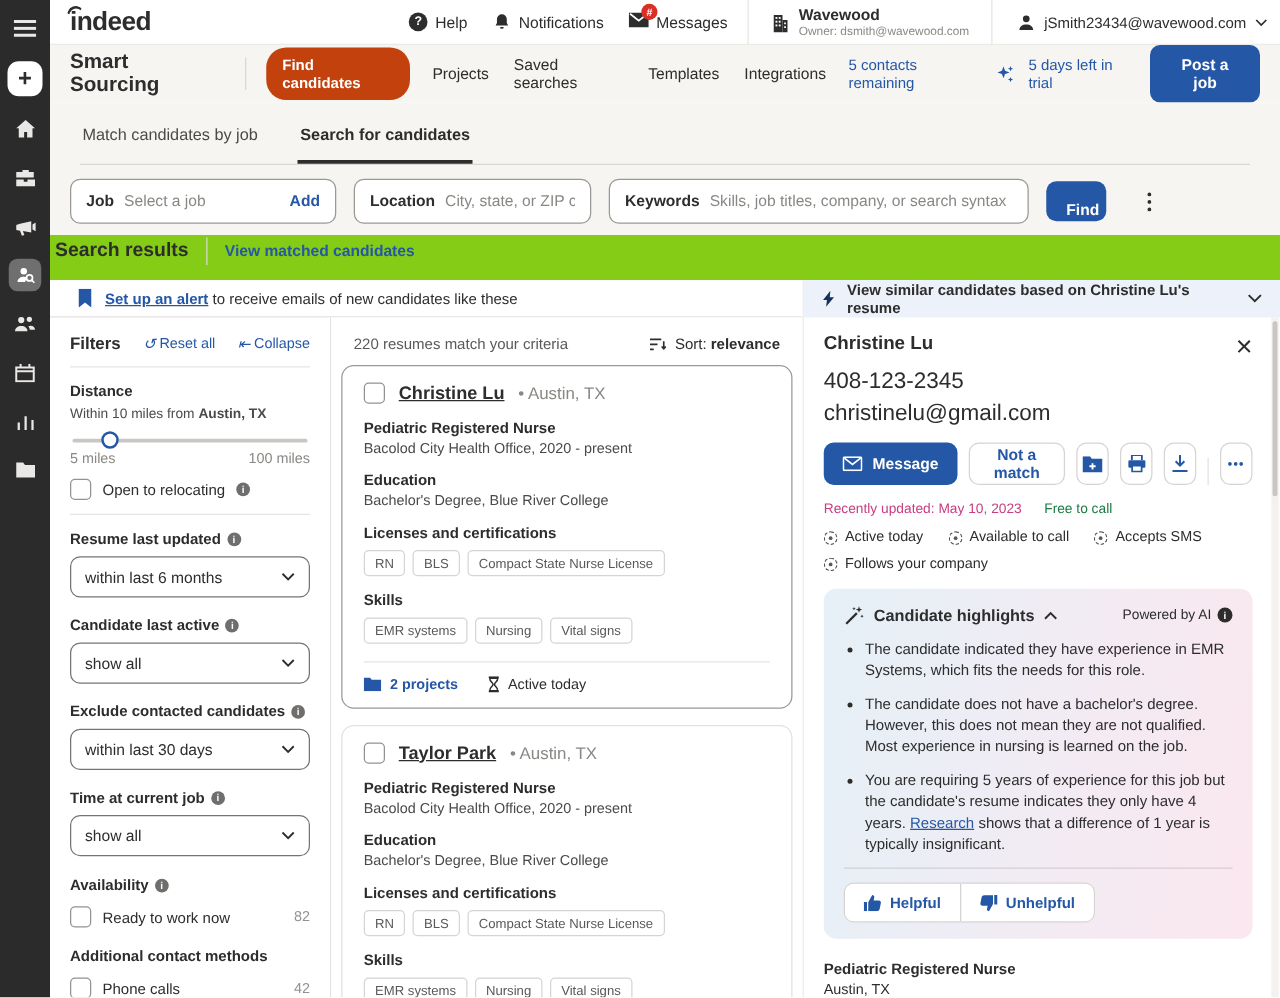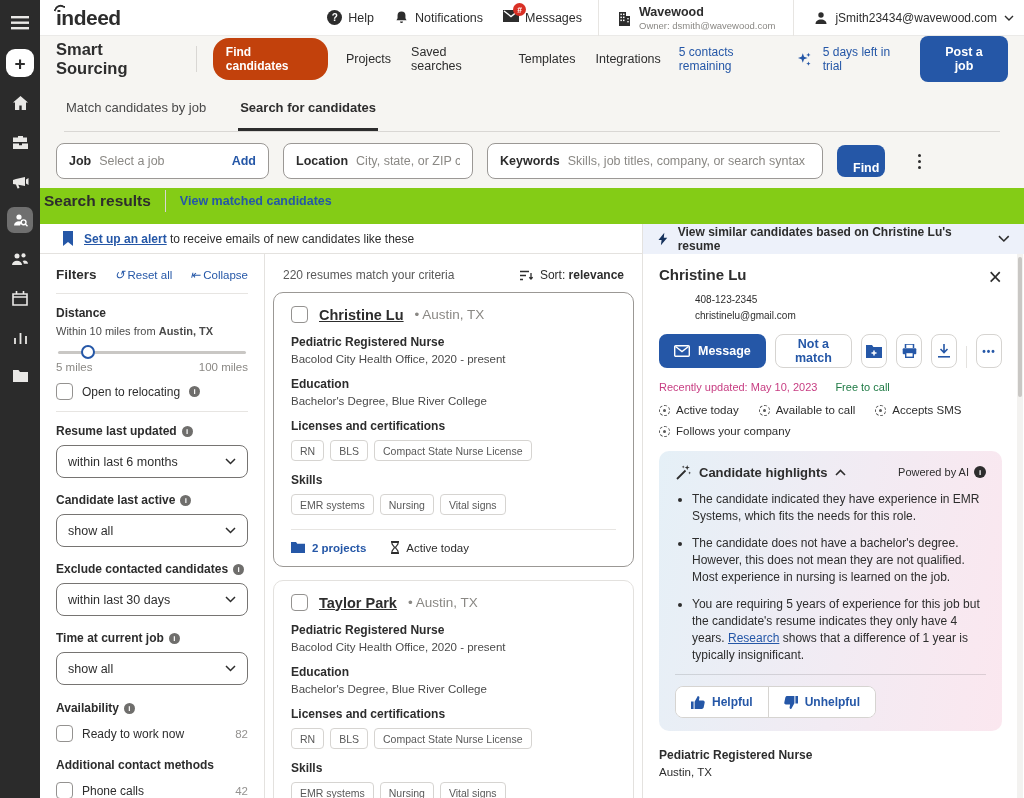--- a/index.html
+++ b/index.html
@@ -118,21 +118,21 @@
 
   
   .detail { flex:1; display:flex; flex-direction:column; min-width:0; position:relative; background:#fff; }
   .similar { height:30px; background:#edf1fa; display:flex; align-items:center; gap:9px; padding:0 14px; font-size:12px; font-weight:bold; flex-shrink:0; cursor:pointer; }
   .similar-chev { margin-left:auto; }
   .d-body { flex:1; padding:12px 22px 0 16px; overflow:hidden; position:relative; }
   .d-namerow { display:flex; align-items:flex-start; }
   .d-name { font-size:15px; font-weight:bold; }
   .close-x { margin-left:auto; font-size:19px; line-height:1; color:#2d2d2d; cursor:pointer; }
   .close-x::after { content:"×"; font-size:23px; }
-  .d-contact { font-size:10px; margin-top:5px;margin-left:36px; }
+  .d-contact { font-size:18px; margin-top:5px; }
   .d-actions { display:flex; gap:9px; margin-top:13px; align-items:flex-end; }
   .msg-btn { display:flex; align-items:center; gap:8px; height:34px; }
   .btn-outline { background:#fff; border:1px solid #d6d4d1; border-radius:8px; color:#2557a7; font-weight:bold; font-size:12.5px; font-family:inherit; height:34px; padding:0 13px; cursor:pointer; }
   .icon-btn-sq { width:37px; display:flex; align-items:center; justify-content:center; padding:0; }
   .mini-div { width:1px; height:22px; background:#e4e2df; }
   .more-dots { letter-spacing:1px; font-weight:bold; }
   .more-dots::after { content:"•••"; font-size:10px; }
   .d-status { display:flex; gap:18px; margin-top:13px; font-size:11px; }
   .magenta { color:#c73d82; }
   .green { color:#1e7a44; }

